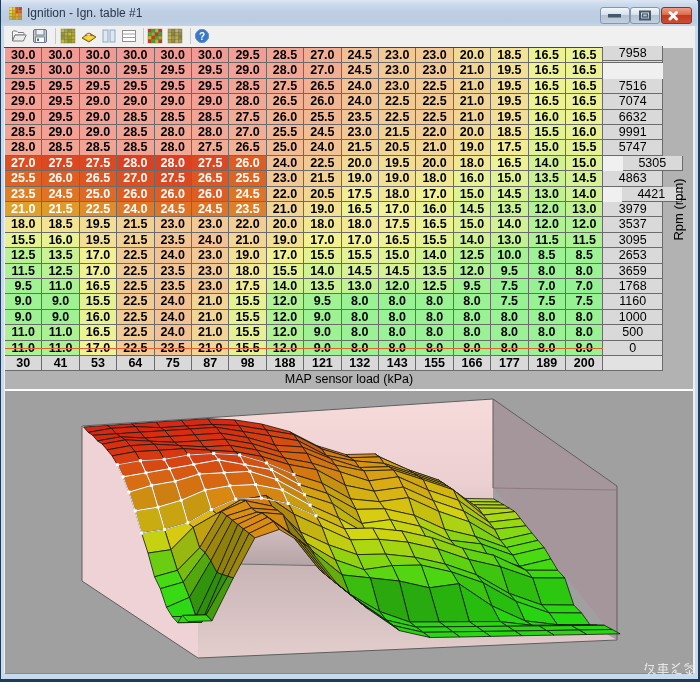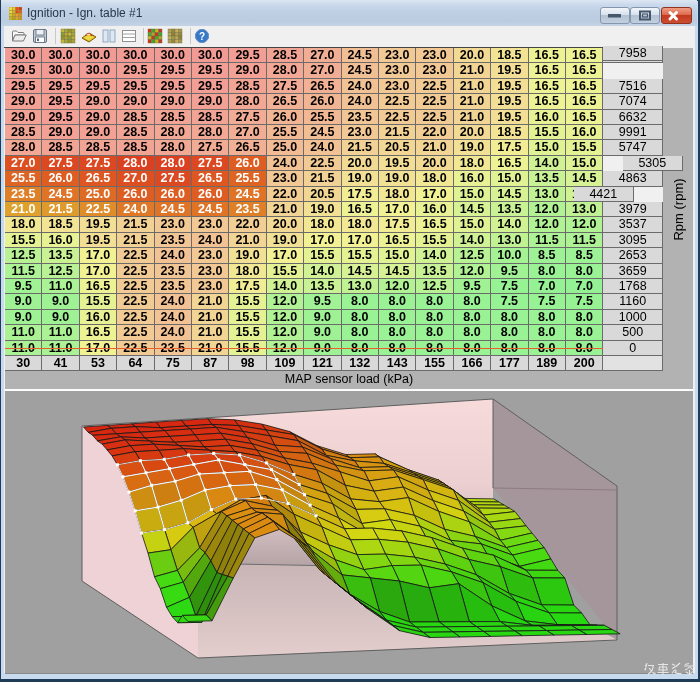--- a/index.html
+++ b/index.html
@@ -493,39 +493,39 @@
 <div class="tc" style="left:491.2px;top:340.6px;background:#99f294;color:#000000">8.0</div>
 <div class="tc" style="left:528.6px;top:340.6px;background:#99f294;color:#000000">8.0</div>
 <div class="tc" style="left:566.0px;top:340.6px;background:#99f294;color:#000000">8.0</div>
 <div class="tc ax" style="left:5.0px;top:356.0px">30</div>
 <div class="tc ax" style="left:42.4px;top:356.0px">41</div>
 <div class="tc ax" style="left:79.8px;top:356.0px">53</div>
 <div class="tc ax" style="left:117.2px;top:356.0px">64</div>
 <div class="tc ax" style="left:154.6px;top:356.0px">75</div>
 <div class="tc ax" style="left:192.0px;top:356.0px">87</div>
 <div class="tc ax" style="left:229.4px;top:356.0px">98</div>
-<div class="tc ax" style="left:266.8px;top:356.0px">109</div>
+<div class="tc ax" style="left:266.8px;top:356.0px">188</div>
 <div class="tc ax" style="left:304.2px;top:356.0px">121</div>
 <div class="tc ax" style="left:341.6px;top:356.0px">132</div>
 <div class="tc ax" style="left:379.0px;top:356.0px">143</div>
 <div class="tc ax" style="left:416.4px;top:356.0px">155</div>
 <div class="tc ax" style="left:453.8px;top:356.0px">166</div>
 <div class="tc ax" style="left:491.2px;top:356.0px">177</div>
 <div class="tc ax" style="left:528.6px;top:356.0px">189</div>
 <div class="tc ax" style="left:566.0px;top:356.0px">200</div>
 <div class="rc" style="left:603.4px;top:48.0px">6600</div>
 <div class="rc" style="left:603.4px;top:46px">7958</div>
 <div class="rc" style="left:603.4px;top:78.8px">7516</div>
 <div class="rc" style="left:603.4px;top:94.2px">7074</div>
 <div class="rc" style="left:603.4px;top:109.6px">6632</div>
 <div class="rc" style="left:603.4px;top:125.0px">9991</div>
 <div class="rc" style="left:603.4px;top:140.4px">5747</div>
 <div class="rc" style="left:623px;top:155.8px">5305</div>
 <div class="rc" style="left:603.4px;top:171.2px">4863</div>
-<div class="rc" style="left:574px;top:186.6px">4421</div>
+<div class="rc" style="left:622px;top:186.6px">4421</div>
 <div class="rc" style="left:603.4px;top:202.0px">3979</div>
 <div class="rc" style="left:603.4px;top:217.4px">3537</div>
 <div class="rc" style="left:603.4px;top:232.8px">3095</div>
 <div class="rc" style="left:603.4px;top:248.2px">2653</div>
 <div class="rc" style="left:603.4px;top:263.6px">3659</div>
 <div class="rc" style="left:603.4px;top:279.0px">1768</div>
 <div class="rc" style="left:603.4px;top:294.4px">1160</div>
 <div class="rc" style="left:603.4px;top:309.8px">1000</div>
 <div class="rc" style="left:603.4px;top:325.2px">500</div>
 <div class="rc" style="left:603.4px;top:340.6px">0</div>

